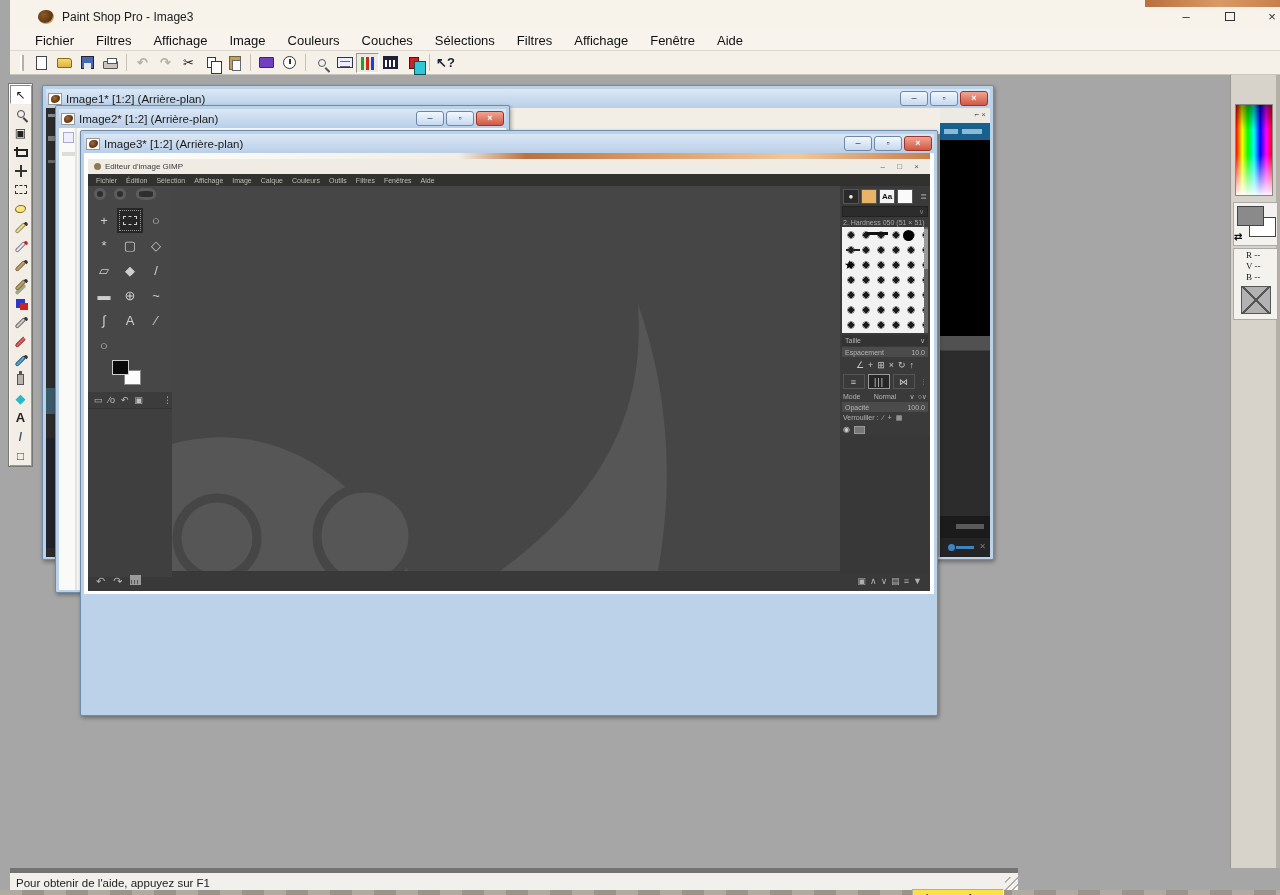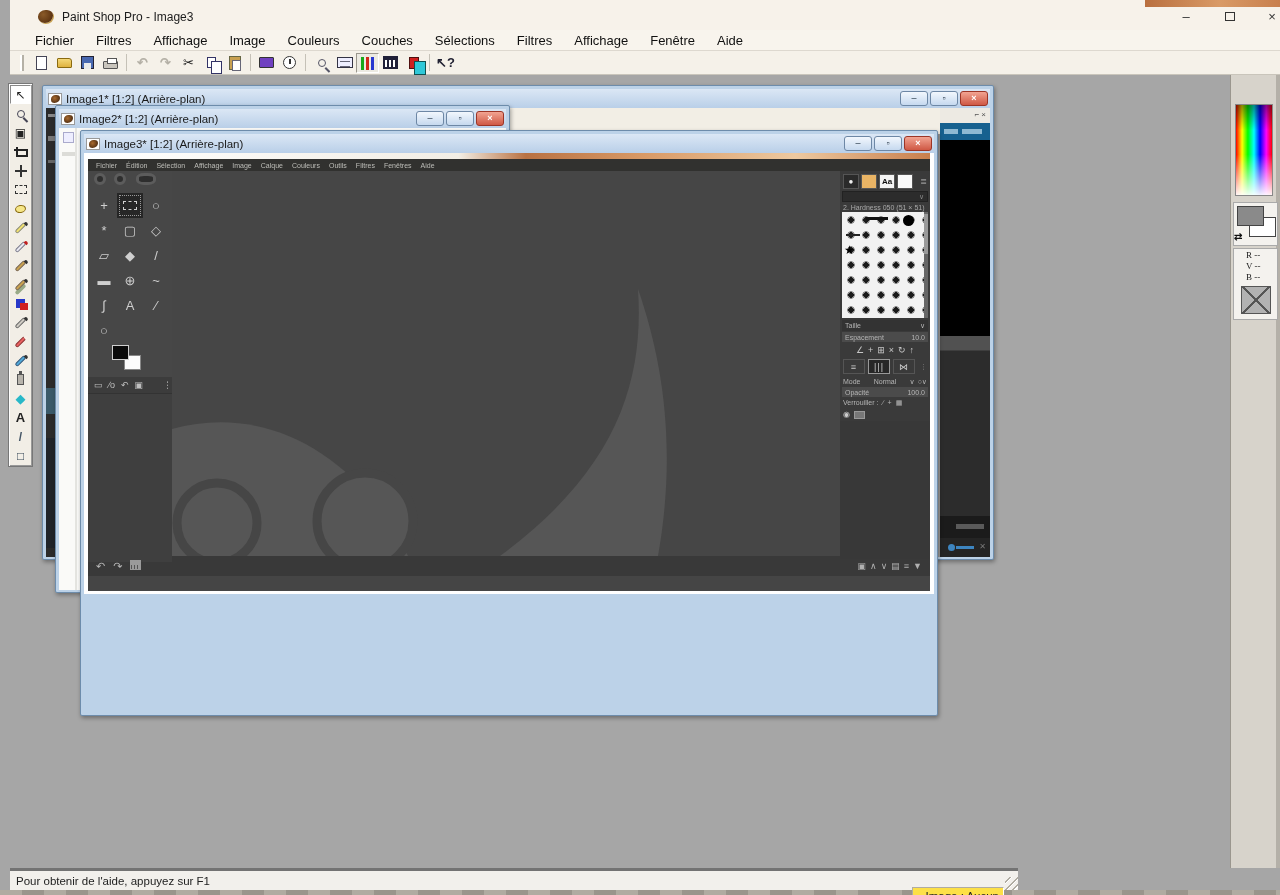--- a/index.html
+++ b/index.html
@@ -227,21 +227,21 @@
   #swatchcard .bgr { position:absolute; left:15px; top:14px; width:27px; height:20px; background:#fff; border:1.5px solid #444; }
   #swatchcard .swap { position:absolute; left:0px; top:28px; font-size:10px; color:#111; font-weight:bold; }
   #rvbcard { position:absolute; left:2px; top:173px; width:45px; height:72px; background:#f4f2ee; border:1px solid #aaa;
     font-size:9px; color:#222; font-family:"Liberation Serif",serif; }
   #rvbcard .ln { padding:1px 0 0 12px; }
   #nullbox { position:absolute; left:7px; top:37px; width:30px; height:28px; background:#b2b2b2; border:1.5px solid #555;
     background-image:linear-gradient(45deg, transparent 47%, #555 47% 53%, transparent 53%),
                      linear-gradient(-45deg, transparent 47%, #555 47% 53%, transparent 53%); }
 
   
-  #statusbar { left:10px; top:868px; width:1008px; height:22px; background:#f2f0ec; border-top:3px solid #737373; z-index:1;padding-left:21px; }
+  #statusbar { left:10px; top:868px; width:1008px; height:22px; background:#f2f0ec; border-top:5px solid #737373; z-index:1;padding-left:21px; }
   #status-help { position:absolute; left:6px; top:4px; font-size:11.5px; color:#222; }
   #status-image { position:absolute; right:14px; top:16px; width:92px; height:17px; border:1px solid; border-color:#b0aca2 #fff #fff #b0aca2;
     font-size:11.5px; color:#222; display:flex; align-items:center; justify-content:flex-end; padding-right:4px; background:#fde047; }
   #grip { position:absolute; right:0; bottom:0; width:13px; height:13px;
     background:repeating-linear-gradient(135deg, transparent 0 3px, #b0aca2 3px 4.5px, #fff 4.5px 5.5px); }
 </style>
 </head>
 <body>
 
 <div class="ab" id="desktop-left"></div>
@@ -489,20 +489,25 @@
     <span class="mdi-btns">
       <span class="mbtn">–</span>
       <span class="mbtn">▫</span>
       <span class="mbtn close">×</span>
     </span>
   </div>
   <div class="mdi-body" id="img3-body">
     <div id="img3-band"></div>
 
     <div id="gimp">
+      <div id="gimp-title">
+        <span class="gdot"></span>
+        <span class="gt">Editeur d'image GIMP</span>
+        <span class="gw">– □ ×</span>
+      </div>
       <div id="gimp-menu">
 
       <span class="gm">Fichier</span>
           <span class="gm">Édition</span>
           <span class="gm">Sélection</span>
           <span class="gm">Affichage</span>
           <span class="gm">Image</span>
           <span class="gm">Calque</span>
           <span class="gm">Couleurs</span>
           <span class="gm">Outils</span>

